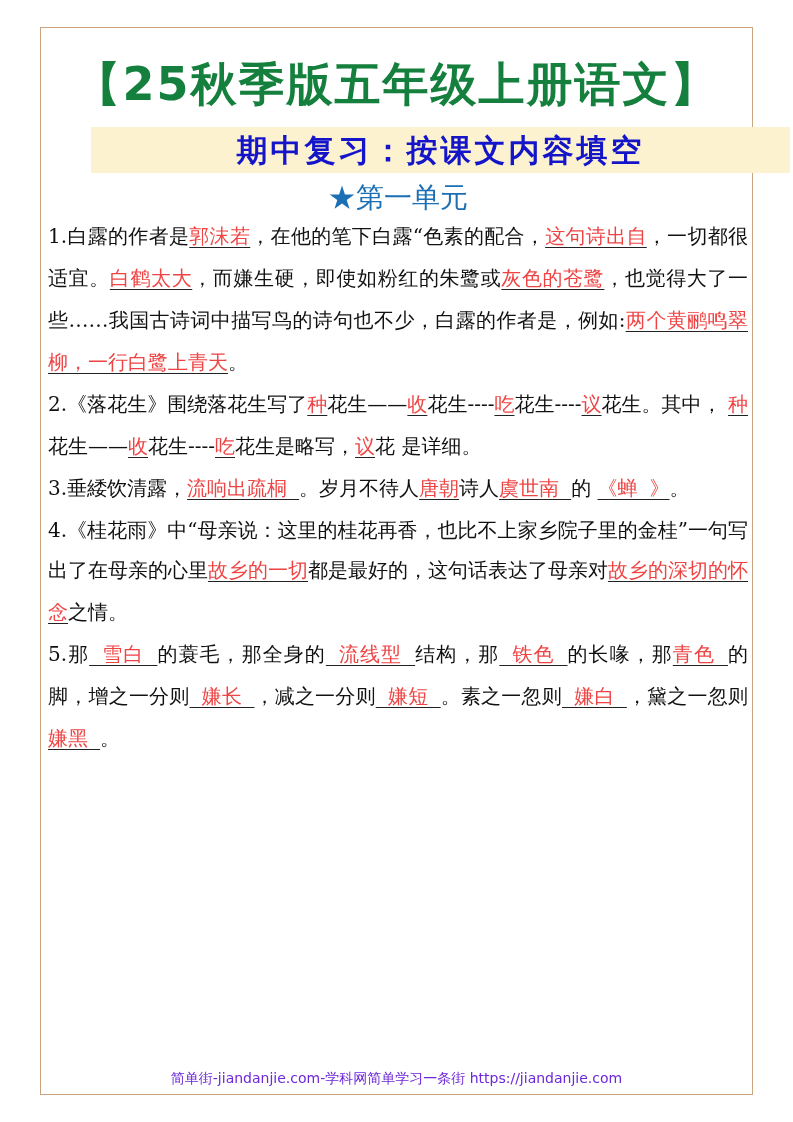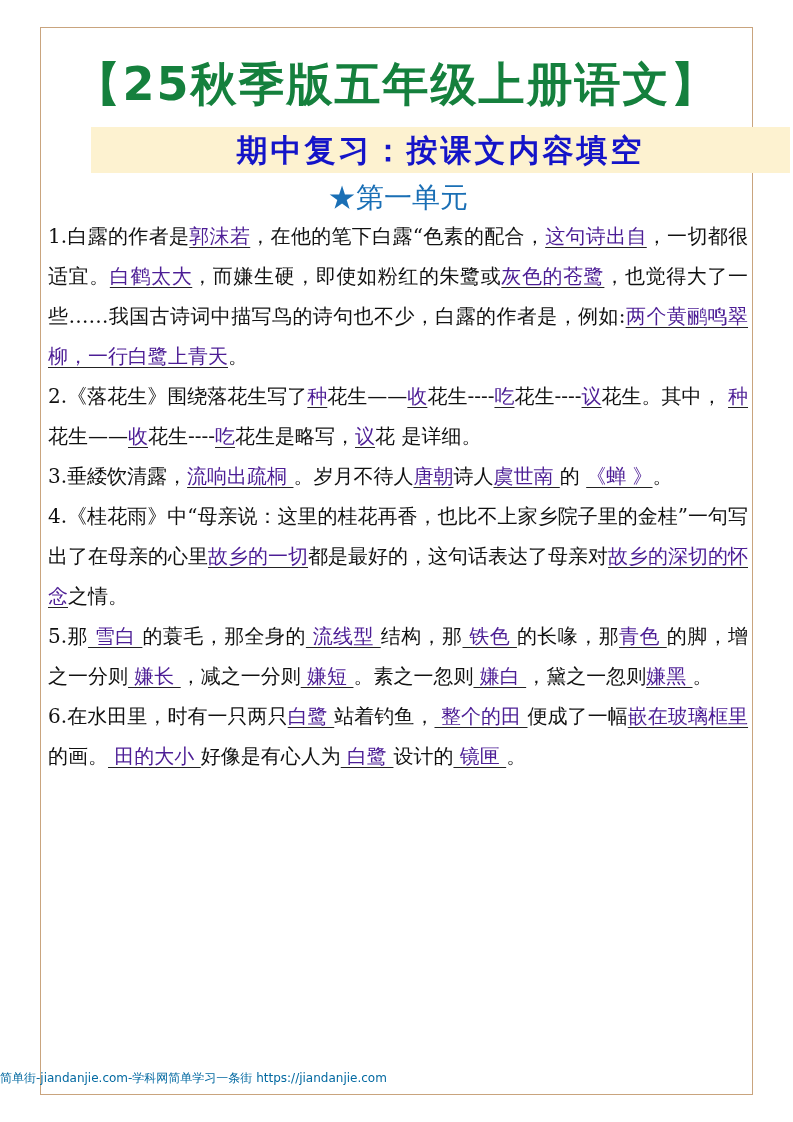--- a/index.html
+++ b/index.html
@@ -11,37 +11,36 @@
            font-family: "DejaVu Sans", "Liberation Sans", sans-serif; font-weight: bold;
            font-size: 46px; color: #15803d; letter-spacing: 2px; line-height: 72px; }
   .subtitle-bar { position: absolute; left: 47px; width: 699px; top: 127px; height: 46px;
                   background: #fdf2d0; text-align: center; margin-left: 44px; }
   .subtitle { font-family: "DejaVu Serif", "Liberation Serif", serif; font-weight: bold;
               font-size: 31px; color: #1414c8; line-height: 46px; letter-spacing: 3px; }
   .content { position: absolute; left: 48px; width: 700px; top: 180px;
              font-size: 20px; line-height: 40px; color: #111; }
   .unit-heading { text-align: center; color: #1a6fb5; font-size: 28px; line-height: 36px; }
   .q { text-align: justify; }
-  .ans { color: #4c1d95; text-decoration: underline; text-decoration-color: #222;
-         text-underline-offset: 4px; text-decoration-thickness: 1px; }
-  .footer { position: absolute; left: 0; right: 0; top: 1070px; text-align: left;
-            font-family: "DejaVu Sans", "Liberation Sans", sans-serif; font-size: 12px; color: #0369a1; }
+  .ans { color: #ef4444; text-decoration: underline; text-decoration-color: #222;
+         text-underline-offset: 4px; text-decoration-thickness: 1px; font-family: Liberation Mono, monospace; }
+  .footer { position: absolute; left: 0; right: 0; top: 1070px; text-align: center;
+            font-family: "DejaVu Sans", "Liberation Sans", sans-serif; font-size: 14px; color: #6d28d9; }
 </style>
 </head>
 <body>
 
 <div class="page-frame"></div>
 <div class="title">【25秋季版五年级上册语文】</div>
 <div class="subtitle-bar">
   <span class="subtitle">期中复习：按课文内容填空</span>
 </div>
 
 <div class="content" id="content">
     <div class="unit-heading">★第一单元</div>
     <div class="q"><span>1.</span><span>白露的作者是</span><span class="ans">郭沫若</span><span>，在他的笔下白露“色素的配合，</span><span class="ans">这句诗出自</span><span>，一切都很适宜。</span><span class="ans">白鹤太大</span><span>，而嫌生硬，即使如粉红的朱鹭或</span><span class="ans">灰色的苍鹭</span><span>，也觉得大了一些……我国古诗词中描写鸟的诗句也不少，白露的作者是，例如:</span><span class="ans">两个黄鹂鸣翠柳，一行白鹭上青天</span><span>。</span></div>
     <div class="q"><span>2.</span><span>《落花生》围绕落花生写了</span><span class="ans">种</span><span>花生——</span><span class="ans">收</span><span>花生----</span><span class="ans">吃</span><span>花生----</span><span class="ans">议</span><span>花生。其中， </span><span class="ans">种</span><span>花生——</span><span class="ans">收</span><span>花生----</span><span class="ans">吃</span><span>花生是略写，</span><span class="ans">议</span><span>花 是详细。</span></div>
     <div class="q"><span>3.</span><span>垂緌饮清露，</span><span class="ans">流响出疏桐 </span><span>。岁月不待人</span><span class="ans">唐朝</span><span>诗人</span><span class="ans">虞世南 </span><span>的 </span><span class="ans">《蝉 》</span><span>。</span></div>
     <div class="q"><span>4.</span><span>《桂花雨》中“母亲说：这里的桂花再香，也比不上家乡院子里的金桂”一句写出了在母亲的心里</span><span class="ans">故乡的一切</span><span>都是最好的，这句话表达了母亲对</span><span class="ans">故乡的深切的怀念</span><span>之情。</span></div>
     <div class="q"><span>5.</span><span>那</span><span class="ans"> 雪白 </span><span>的蓑毛，那全身的</span><span class="ans"> 流线型 </span><span>结构，那</span><span class="ans"> 铁色 </span><span>的长喙，那</span><span class="ans">青色 </span><span>的脚，增之一分则</span><span class="ans"> 嫌长 </span><span>，减之一分则</span><span class="ans"> 嫌短 </span><span>。素之一忽则</span><span class="ans"> 嫌白 </span><span>，黛之一忽则</span><span class="ans">嫌黑 </span><span>。</span></div>
-    <div class="q"><span>6.</span><span>在水田里，时有一只两只</span><span class="ans">白鹭 </span><span>站着钓鱼，</span><span class="ans"> 整个的田 </span><span>便成了一幅</span><span class="ans">嵌在玻璃框里 </span><span>的画。</span><span class="ans"> 田的大小 </span><span>好像是有心人为</span><span class="ans"> 白鹭 </span><span>设计的</span><span class="ans"> 镜匣 </span><span>。</span></div>
   </div>
 
 <div class="footer">简单街-jiandanjie.com-学科网简单学习一条街 https://jiandanjie.com</div>
 
 </body></html>

